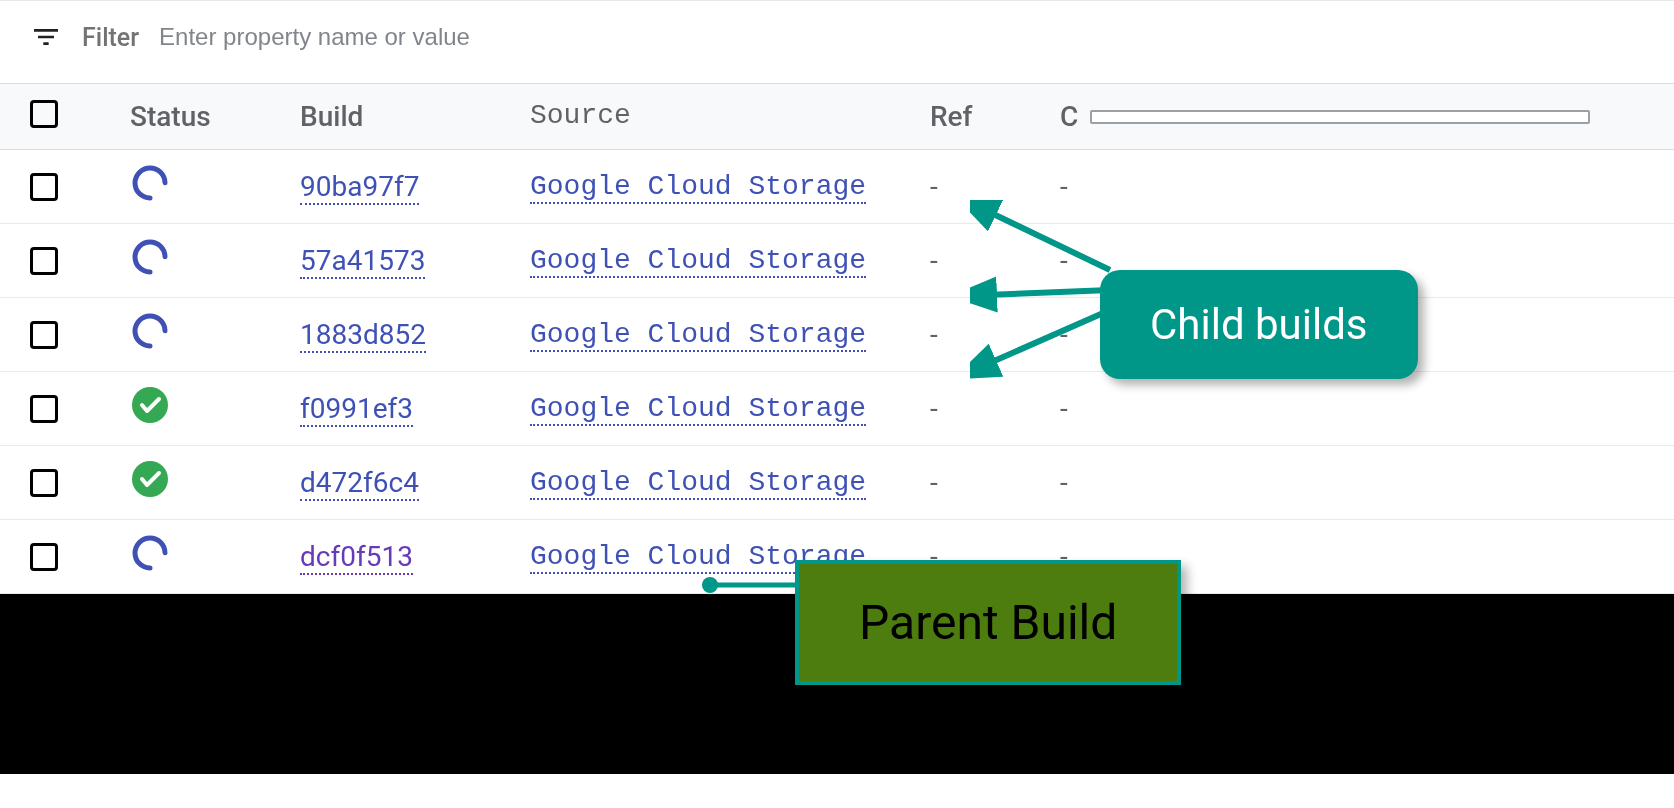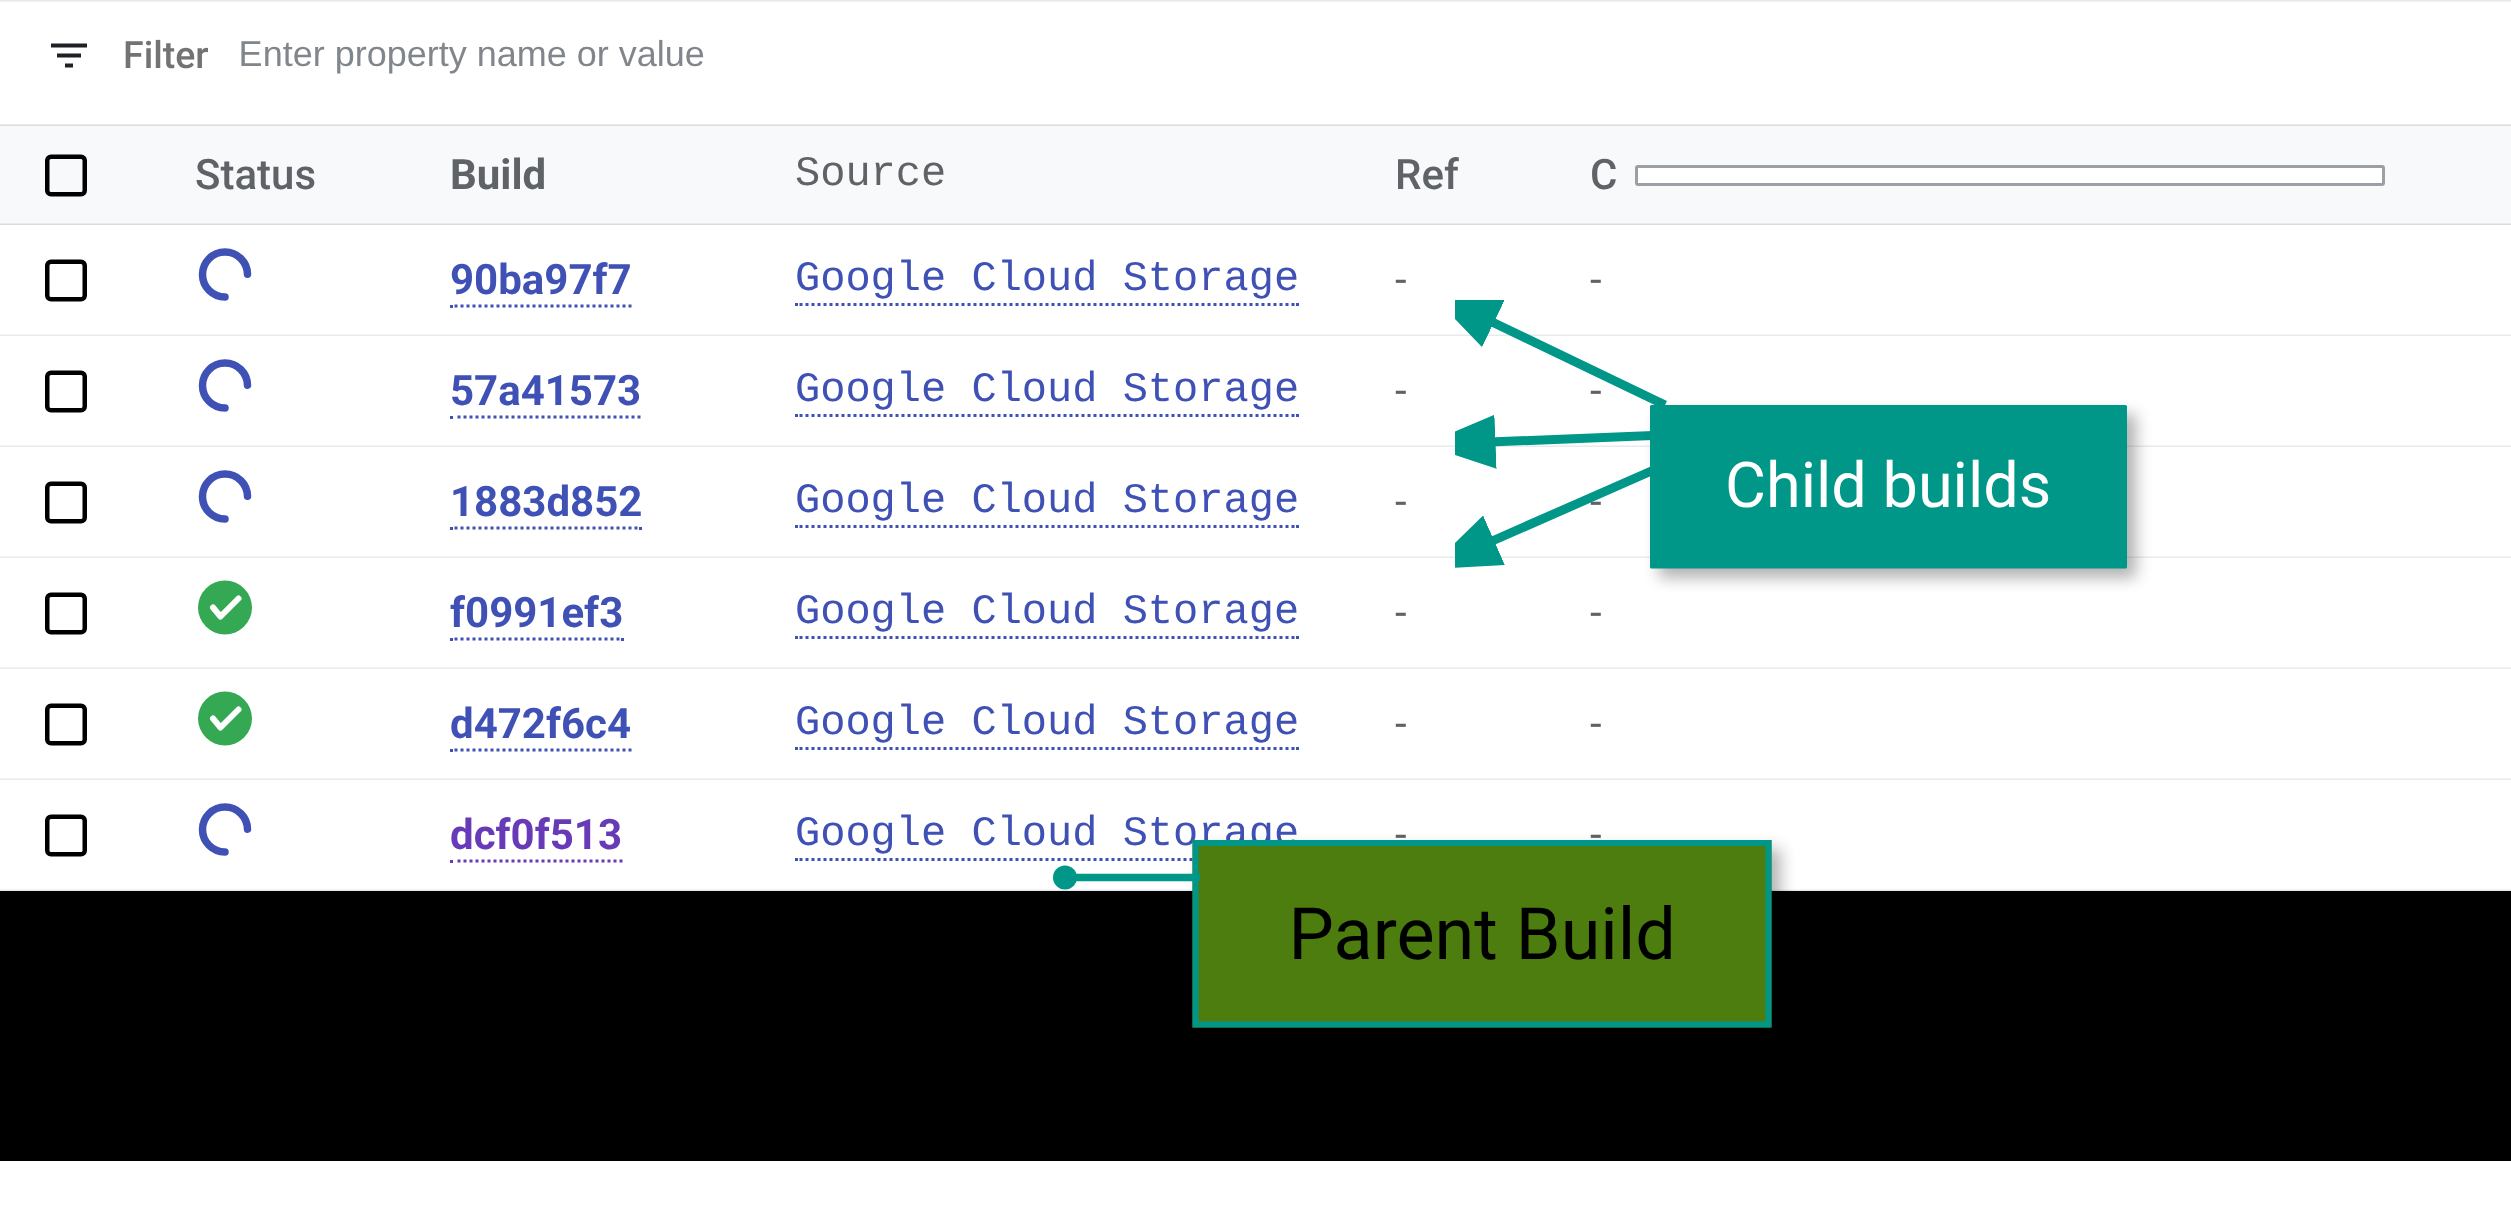--- a/index.html
+++ b/index.html
@@ -4,45 +4,45 @@
 <style>
 * { box-sizing: border-box; margin: 0; padding: 0; }
 body { font-family: 'Roboto', 'Helvetica Neue', Arial, sans-serif; font-size: 28px; color: #202124; background: #fff; width: 1674px; }
 
 .filter-bar { display: flex; align-items: center; padding: 20px 30px 30px 30px; gap: 20px; border-top: 1px solid #e8e8e8; }
 .filter-icon { display: inline-flex; }
 .filter-label { font-weight: 500; color: #737373; font-size: 25px; }
 .filter-input { border: none; outline: none; font-size: 24px; color: #5f6368; flex: 1; background: transparent; }
 .filter-input::placeholder { color: #80868b; }
 
-.table-header { display: flex; align-items: center; background: #f8f9fa; border-top: 1px solid #dadce0; border-bottom: 1px solid #dadce0; padding: 16px 30px; color: #5f6368; font-size: 28px; font-weight: 500; }
+.table-header { display: flex; background: #f8f9fa; border-top: 1px solid #dadce0; border-bottom: 1px solid #dadce0; padding: 16px 30px; color: #5f6368; font-size: 28px; font-weight: 500; }
 .col-check { width: 100px; }
 .col-status { width: 170px; }
-.col-build { width: 230px; font-weight: bold; }
+.col-build { width: 230px; }
 .col-source { width: 400px; font-family: Liberation Mono, monospace; }
 .col-ref { width: 130px; }
 .col-commit { width: 100px; position: relative; }
 
 .table-row { display: flex; align-items: center; padding: 12px 30px; border-bottom: 1px solid #e8eaed; min-height: 74px; }
 
 .checkbox { width: 28px; height: 28px; border: 3px solid #000; border-radius: 4px; cursor: pointer; }
 
 .status-icon { display: inline-flex; align-items: center; justify-content: center; }
 
 .link { color: #3f51b5; text-decoration: none; border-bottom: 2px dotted #3f51b5; font-size: 28px; }
 .link.visited { color: #673ab7; border-bottom-color: #673ab7; }
 .dash { color: #5f6368; font-size: 28px; }
 
 .scrollbar-track { position: absolute; top: 50%; transform: translateY(-50%); left: 30px; height: 14px; width: 500px; background: #fff; border: 2px solid #9aa0a6; border-radius: 2px; }
 
 .bottom-black { height: 180px; background: #000; width: 100%; }
 
 .callout { position: absolute; z-index: 10; }
 .callout-child { top: 270px; left: 1100px; }
-.callout-child-box { background: #009688; color: #fff; padding: 30px 50px; border-radius: 1px; font-size: 42px; box-shadow: 6px 6px 10px rgba(0,0,0,0.3); position: relative; }
+.callout-child-box { background: #009688; color: #fff; padding: 30px 50px; border-radius: 20px; font-size: 42px; box-shadow: 6px 6px 10px rgba(0,0,0,0.3); position: relative; }
 .callout-parent { top: 560px; left: 795px; }
 .callout-parent-box { background: #4d7c0f; color: #000; border: 4px solid #009688; padding: 30px 60px; font-size: 48px; box-shadow: 6px 6px 10px rgba(0,0,0,0.3); }
 .arrow { position: absolute; }
 
 .container { position: relative; width: 1674px; }
 
 @keyframes spin { 0% { transform: rotate(0deg); } 100% { transform: rotate(360deg); } }
 </style>
 </head>
 <body>

